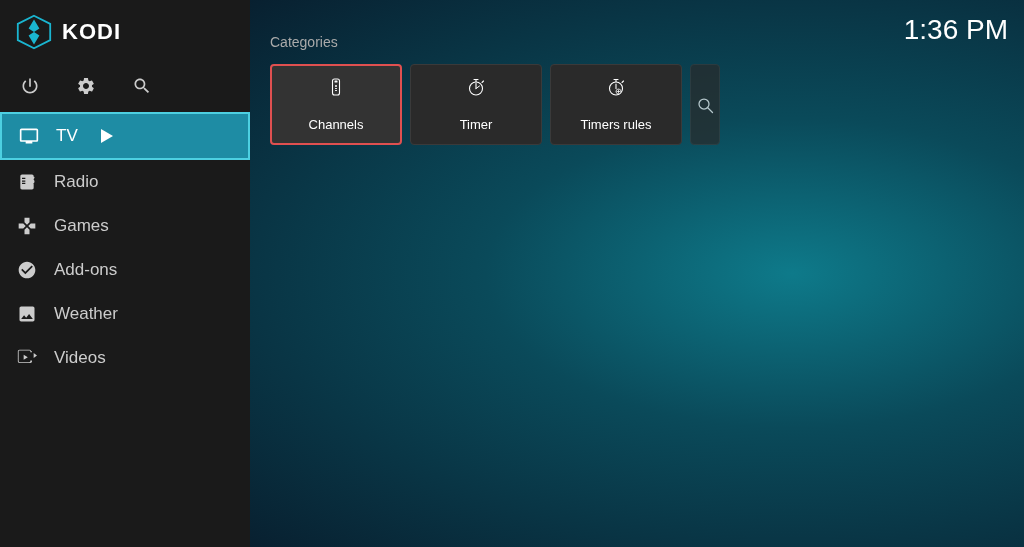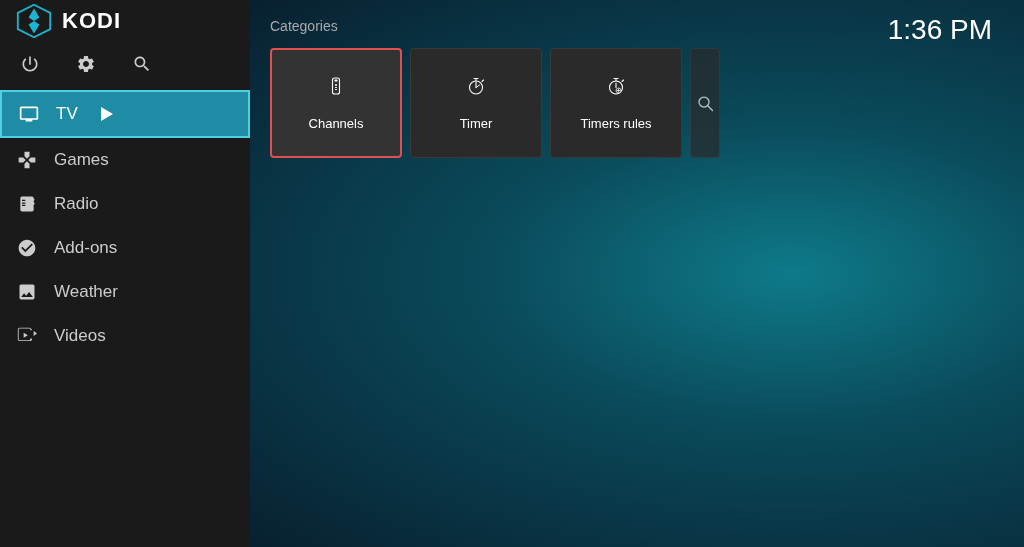--- a/index.html
+++ b/index.html
@@ -21,21 +21,21 @@
       background: #1a1a1a;
       display: flex;
       flex-direction: column;
       flex-shrink: 0;
       z-index: 10;
     }
 
     .sidebar-header {
       display: flex;
       align-items: center;
-      padding: 3px 16px;
+      padding: 14px 16px;
       gap: 10px;
     }
 
     .kodi-logo {
       width: 36px;
       height: 36px;
     }
 
     .kodi-title {
       font-size: 22px;
@@ -114,32 +114,33 @@
       background: radial-gradient(ellipse at 70% 50%, #0e7a8a 0%, #0a4a5a 40%, #082030 100%);
       z-index: 0;
     }
 
     .categories-label {
       font-size: 14px;
       color: #aaa;
       margin-bottom: 14px;
       position: relative;
       z-index: 1;
+      margin-top: 16px;
     }
 
     .categories-grid {
       display: flex;
       gap: 8px;
       position: relative;
       z-index: 1;
     }
 
     .category-card {
       width: 132px;
-      height: 110px;
+      height: 81px;
       background: #2a2a2a;
       border-radius: 4px;
       display: flex;
       flex-direction: column;
       align-items: center;
       justify-content: center;
       gap: 20px;
       cursor: pointer;
       flex-shrink: 0;
       position: relative;
@@ -165,21 +166,21 @@
     .category-label {
       font-size: 13px;
       color: #fff;
       text-align: center;
     }
 
     
     .clock {
       position: absolute;
       top: 14px;
-      right: 32px;
+      right: 16px;
       font-size: 28px;
       font-weight: 300;
       color: #fff;
       z-index: 1;
     }
 
     
     svg {
       width: 20px;
       height: 20px;
@@ -241,33 +242,33 @@
           <path d="M21 3H3c-1.1 0-2 .9-2 2v12c0 1.1.9 2 2 2h5v2h8v-2h5c1.1 0 1.99-.9 1.99-2L23 5c0-1.1-.9-2-2-2zm0 14H3V5h18v12z"></path>
         </svg>
       </span>
       <span>TV</span>
       <span class="cursor"></span>
     </div>
 
     <div class="nav-item">
       <span class="nav-icon">
         <svg viewBox="0 0 24 24" xmlns="http://www.w3.org/2000/svg">
+          <path d="M20 6.54V5c0-1.1-.9-2-2-2H6c-1.1 0-2 .9-2 2v14c0 1.1.9 2 2 2h12c1.1 0 2-.9 2-2V8.46c.62-.34 1-.99 1-1.73 0-.74-.38-1.39-1-.73zm-2 1.96c-1.66 0-3 1.34-3 3s1.34 3 3 3 3-1.34 3-3-1.34-3-3-3zm0 4c-.55 0-1-.45-1-1s.45-1 1-1 1 .45 1 1-.45 1-1 1zm-8-4H6V7h4v1.5zm0 3.25H6v-1.5h4v1.5zM6 14.5V13h4v1.5H6z"></path>
+        </svg>
+      </span>
+      <span>Radio</span>
+    </div>
+
+    <div class="nav-item">
+      <span class="nav-icon">
+        <svg viewBox="0 0 24 24" xmlns="http://www.w3.org/2000/svg">
           <path d="M15 7.5V2H9v5.5l3 3 3-3zM7.5 9H2v6h5.5l3-3-3-3zM9 16.5V22h6v-5.5l-3-3-3 3zM16.5 9l-3 3 3 3H22V9h-5.5z"></path>
         </svg>
       </span>
       <span>Games</span>
-    </div>
-
-    <div class="nav-item">
-      <span class="nav-icon">
-        <svg viewBox="0 0 24 24" xmlns="http://www.w3.org/2000/svg">
-          <path d="M20 6.54V5c0-1.1-.9-2-2-2H6c-1.1 0-2 .9-2 2v14c0 1.1.9 2 2 2h12c1.1 0 2-.9 2-2V8.46c.62-.34 1-.99 1-1.73 0-.74-.38-1.39-1-.73zm-2 1.96c-1.66 0-3 1.34-3 3s1.34 3 3 3 3-1.34 3-3-1.34-3-3-3zm0 4c-.55 0-1-.45-1-1s.45-1 1-1 1 .45 1 1-.45 1-1 1zm-8-4H6V7h4v1.5zm0 3.25H6v-1.5h4v1.5zM6 14.5V13h4v1.5H6z"></path>
-        </svg>
-      </span>
-      <span>Radio</span>
     </div>
 
     <div class="nav-item">
       <span class="nav-icon">
         <svg viewBox="0 0 24 24" xmlns="http://www.w3.org/2000/svg">
           <path d="M12 2C6.48 2 2 6.48 2 12s4.48 10 10 10 10-4.48 10-10S17.52 2 12 2zm-2 15l-5-5 1.41-1.41L10 14.17l7.59-7.59L19 8l-9 9z"></path>
         </svg>
       </span>
       <span>Add-ons</span>
     </div>

